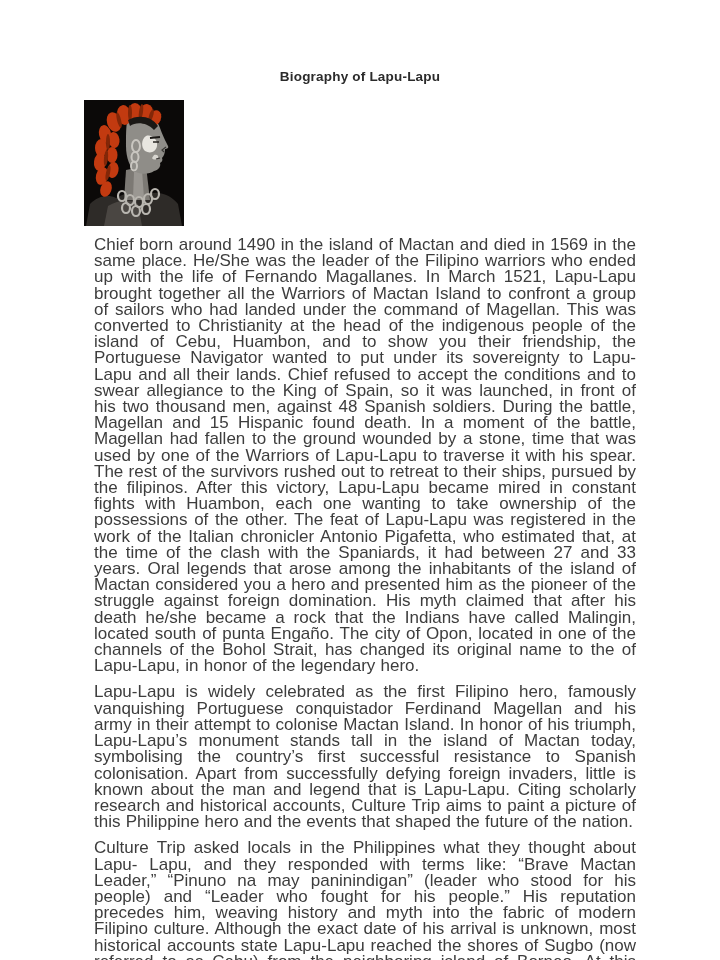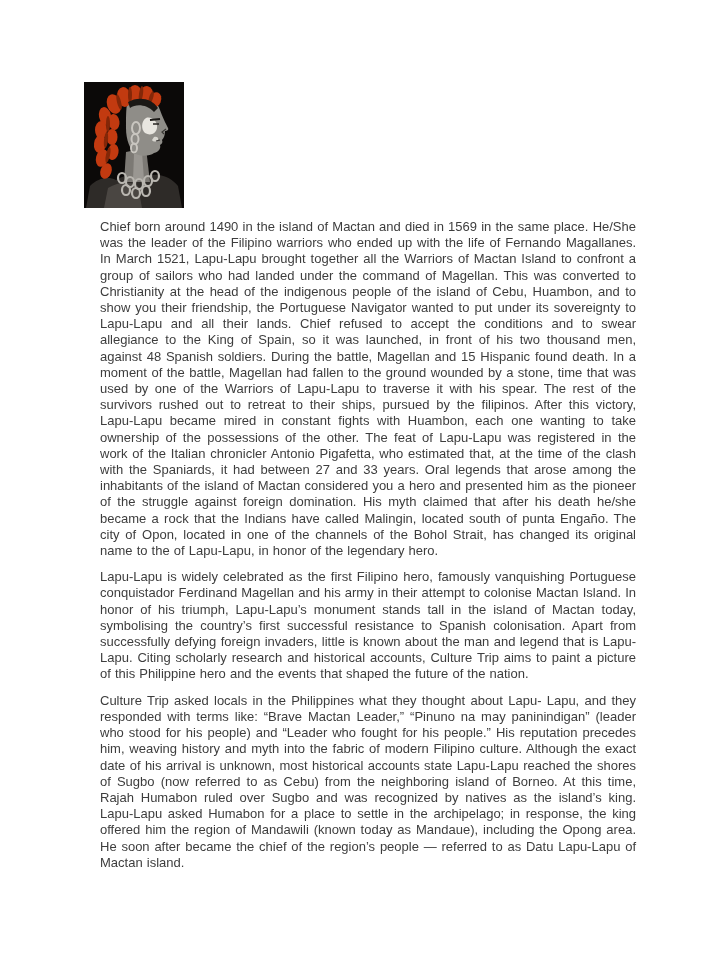--- a/index.html
+++ b/index.html
@@ -30,33 +30,34 @@
     display: block;
     margin: 14px 0 0 84px;
     width: 100px;
     height: 126px;
     line-height: 0;
   }
   .text-block {
     margin: 11px 84px 0 84px;
   }
   .text-block p {
-    margin: 0 0 10px 16px;
-    font-size: 13px;
+    margin: 0 0 10px 10px;
+    font-size: 17px;
     line-height: 16.2px;
     color: #3d3d3d;
     text-align: justify;
     word-spacing: 0.5px;
   }
 </style>
 </head>
 <body>
 
 <div class="page">
 
+  <h1 class="doc-title">Biography of Lapu-Lapu</h1>
 
   <div class="portrait">
     <svg width="100" height="126" viewBox="0 0 100 126" xmlns="http://www.w3.org/2000/svg">
 
       <rect x="0" y="0" width="100" height="126" fill="#0B0908"></rect>
 
       <path d="M2,126 L6,104 C14,96 24,94 32,98 C42,92 54,90 64,94 C76,90 88,96 94,104 L98,126 Z" fill="#2E2B28"></path>
       <path d="M20,126 L24,106 C34,100 46,99 54,104 L58,126 Z" fill="#4A4642"></path>
 
       <path d="M42,70 L40,100 L66,100 L62,66 Z" fill="#7C7974"></path>

